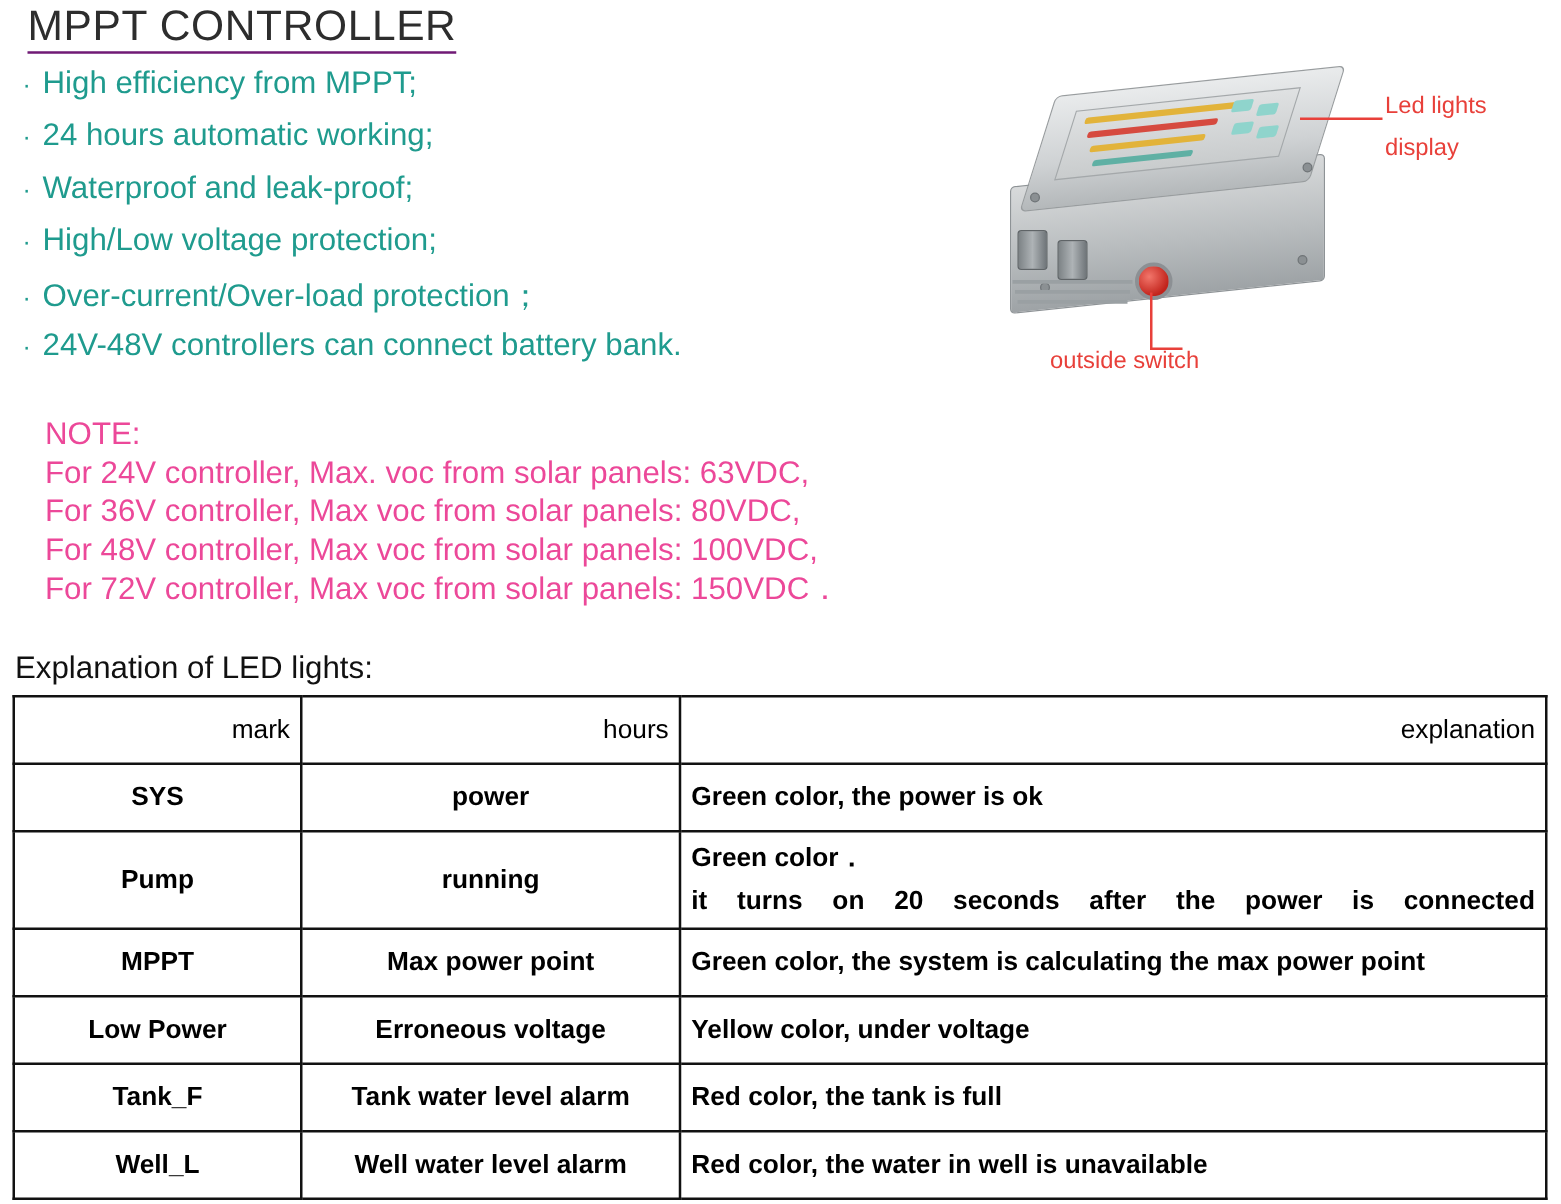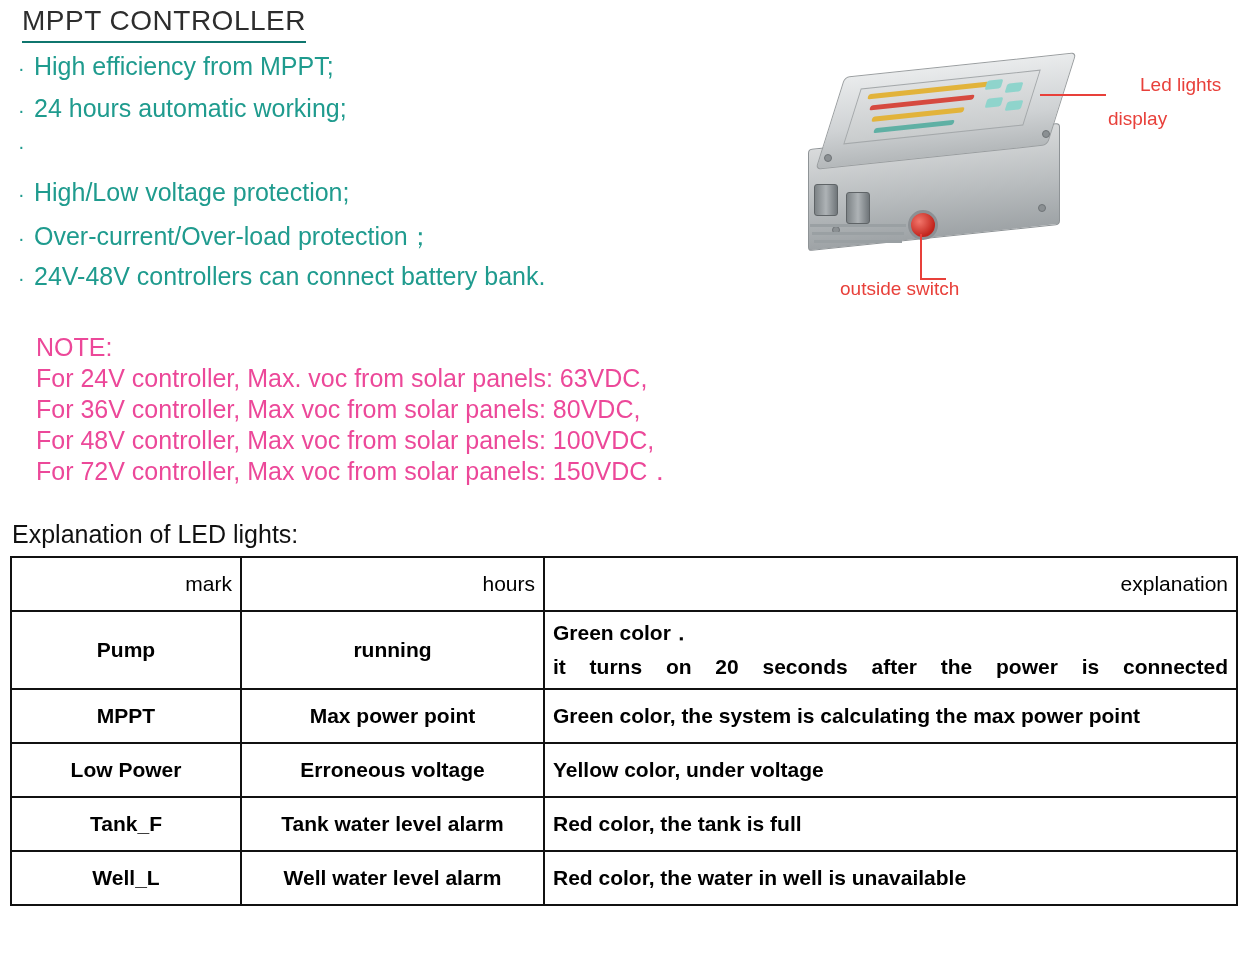--- a/index.html
+++ b/index.html
@@ -14,24 +14,24 @@
     color: #000;
     position: relative;
     overflow: hidden;
   }
 
   
   #title {
     position: absolute;
     left: 22px;
     top: 2px;
-    font-size: 28px;
+    font-size: 34px;
     color: #2d2d2d;
     letter-spacing: 0.5px;
-    border-bottom: 2px solid #0f766e;
+    border-bottom: 2px solid #701a75;
     padding-bottom: 1px;
     display: inline-block;
     line-height: 38px;
     white-space: nowrap;
   }
 
   
   #features {
     position: absolute;
     left: 18px;
@@ -63,21 +63,21 @@
     top: 58px;
     width: 440px;
     height: 260px;
   }
   .callout-text {
     position: absolute;
     color: #e8403a;
     font-size: 19px;
     white-space: nowrap;
   }
-  #led-label { left: 318px; top: 16px; margin-left: 32px; }
+  #led-label { left: 318px; top: 16px; }
   #display-label { left: 318px; top: 50px; }
   #switch-label { left: 50px; top: 220px; }
 
   .callout-line {
     position: absolute;
     background: #e8403a;
   }
 
   
   .ctrl-base {
@@ -215,20 +215,21 @@
   <div class="feature-row">
     <span class="feature-bullet">·</span>
     <span class="feature-text">High efficiency from MPPT;</span>
   </div>
   <div class="feature-row">
     <span class="feature-bullet">·</span>
     <span class="feature-text">24 hours automatic working;</span>
   </div>
   <div class="feature-row">
     <span class="feature-bullet">·</span>
+    <span class="feature-text">Waterproof and leak-proof;</span>
   </div>
   <div class="feature-row">
     <span class="feature-bullet">·</span>
     <span class="feature-text">High/Low voltage protection;</span>
   </div>
   <div class="feature-row">
     <span class="feature-bullet">·</span>
     <span class="feature-text">Over-current/Over-load protection；</span>
   </div>
   <div class="feature-row">
@@ -289,20 +290,25 @@
 <table id="led-table">
   <thead>
     <tr>
       <th class="col-mark">mark</th>
       <th class="col-name">hours</th>
       <th class="col-expl">explanation</th>
     </tr>
   </thead>
   <tbody>
     <tr>
+      <td class="col-mark">SYS</td>
+      <td class="col-name">power</td>
+      <td class="col-expl">Green color,  the power is ok</td>
+    </tr>
+    <tr>
       <td class="col-mark">Pump</td>
       <td class="col-name">running</td>
       <td class="col-expl two-line-cell">
         <span class="l1">Green  color．</span>
         <span class="l2 justify-line">it  turns  on  20  seconds  after  the  power  is  connected</span>
       </td>
     </tr>
     <tr>
       <td class="col-mark">MPPT</td>
       <td class="col-name">Max power point</td>

